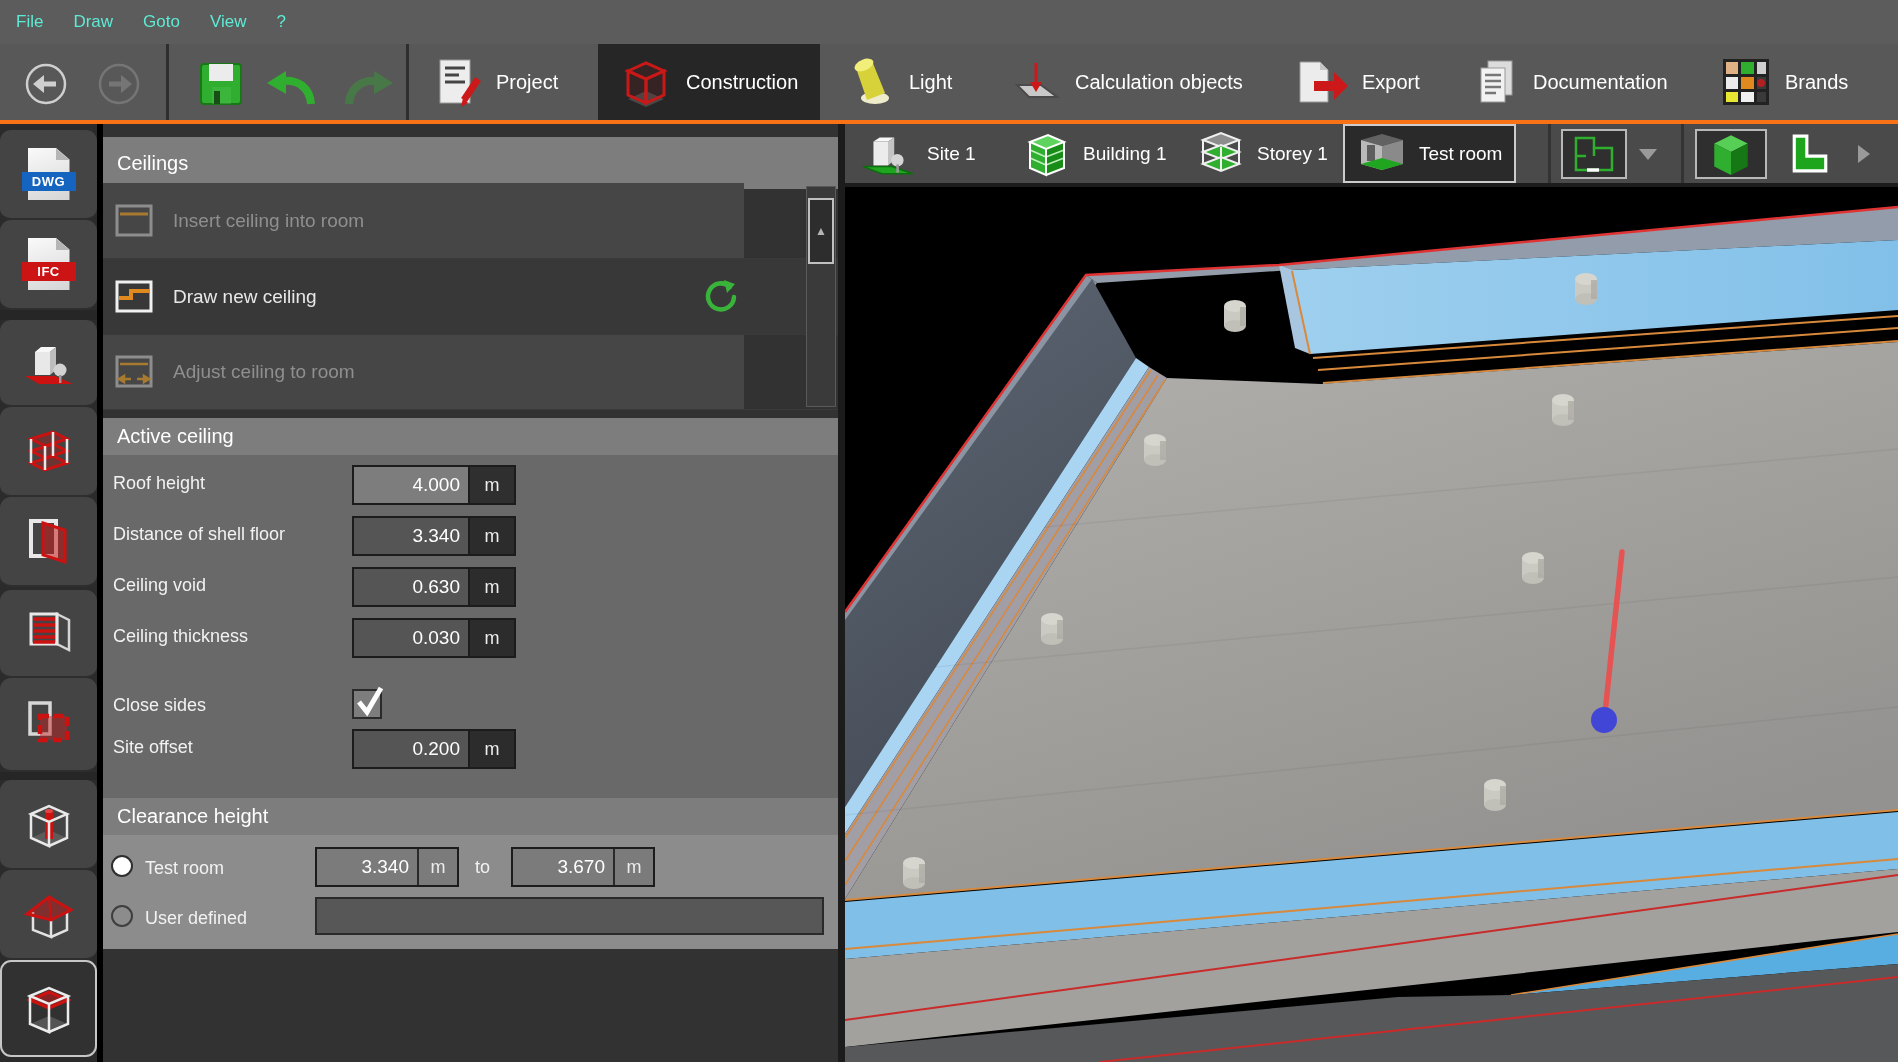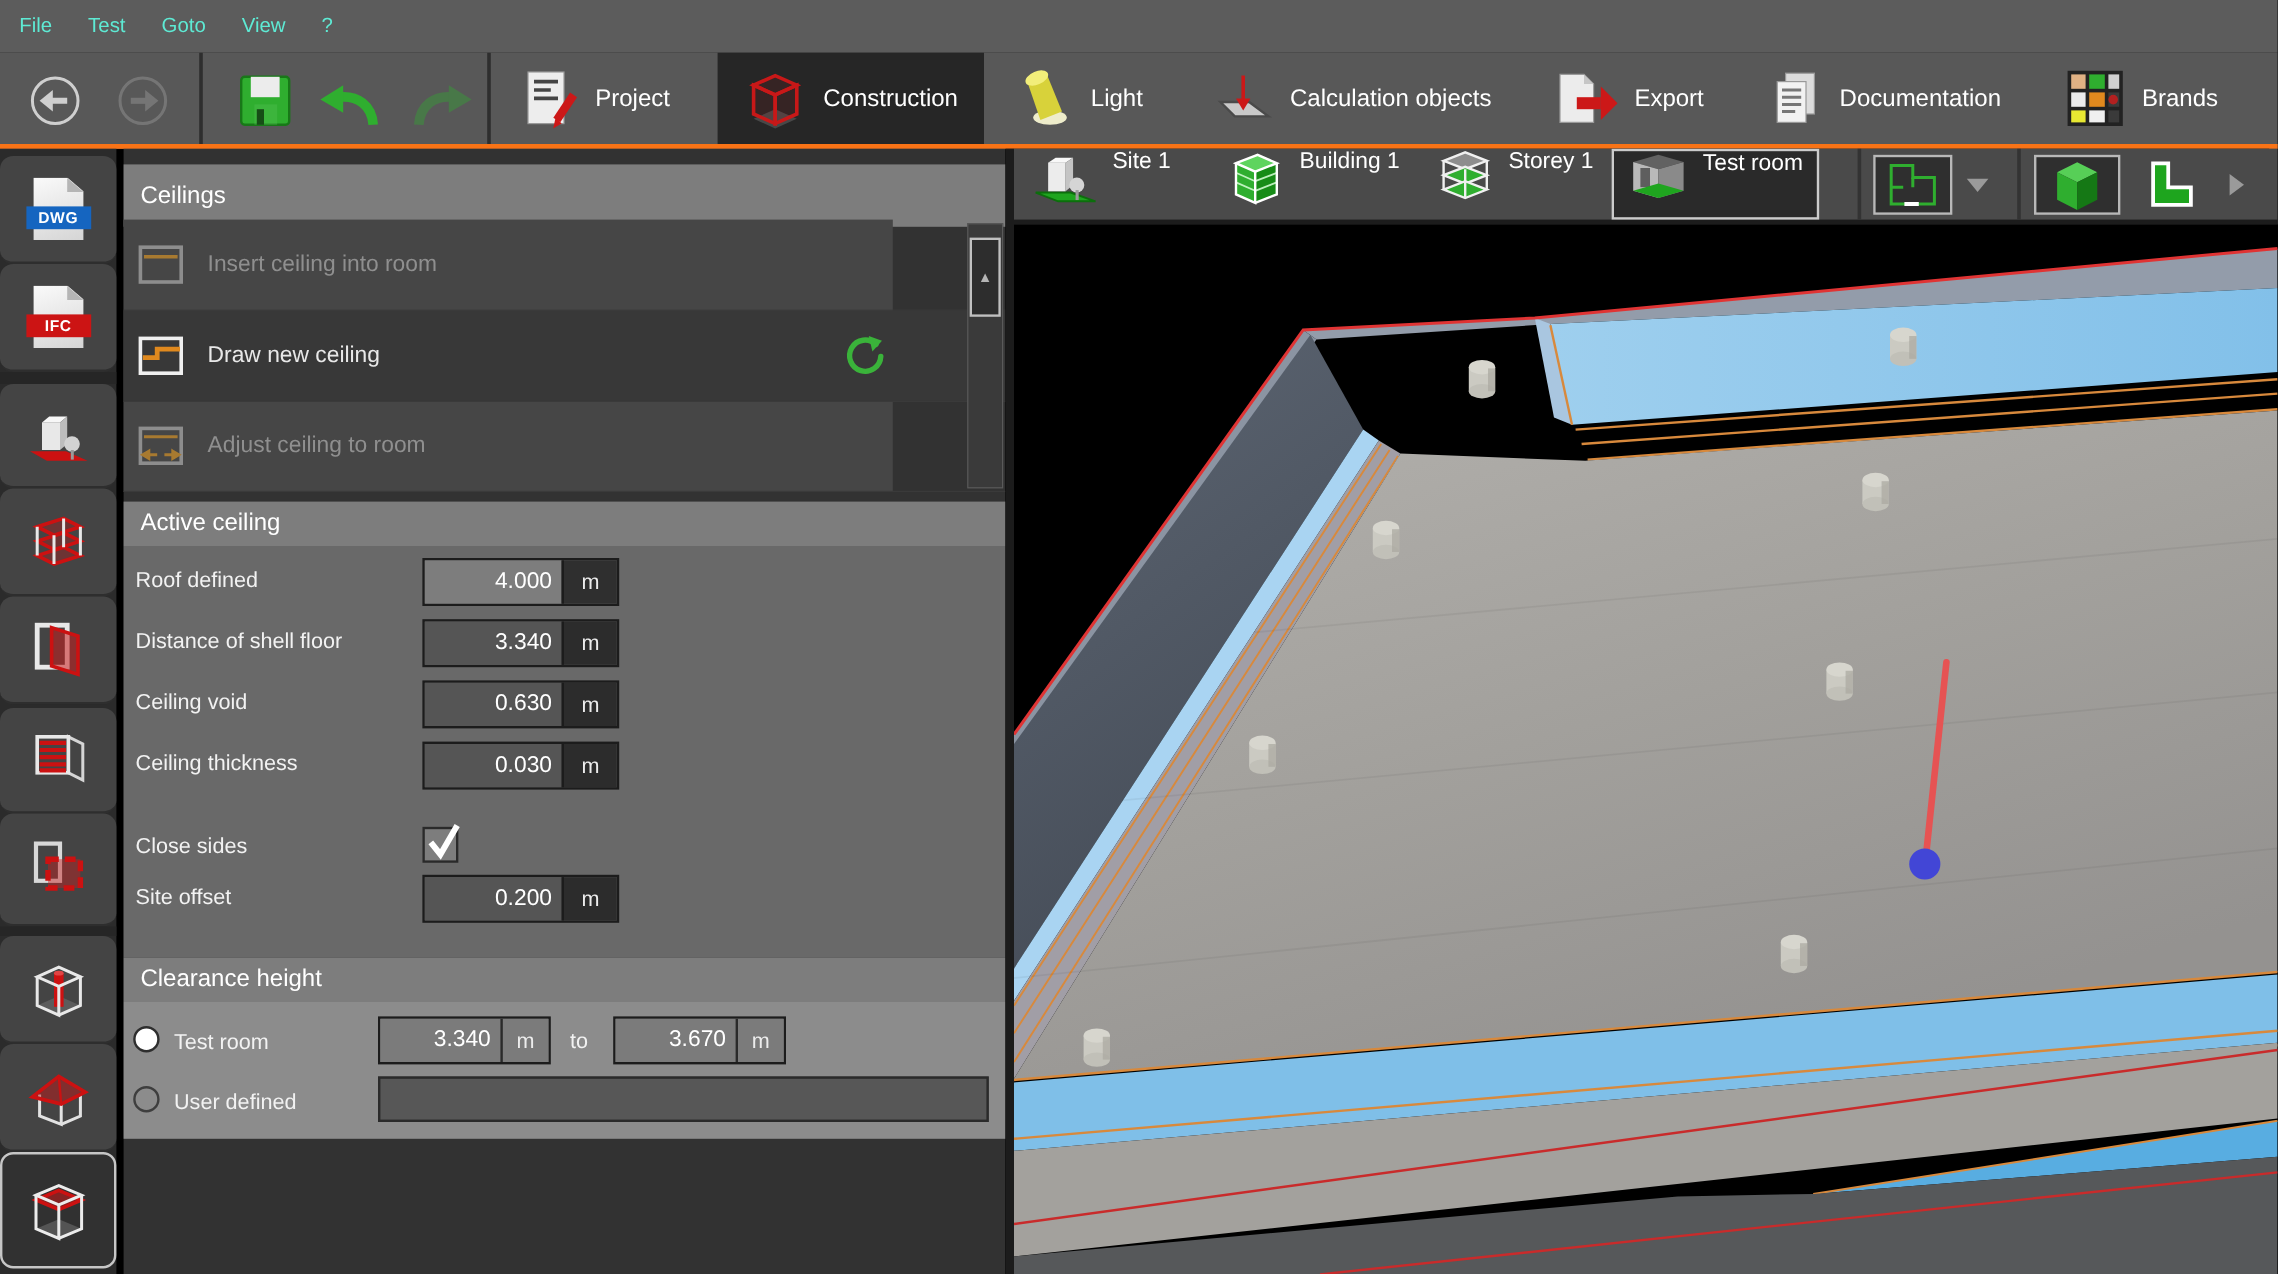--- a/index.html
+++ b/index.html
@@ -72,39 +72,39 @@
   .radio.off { background:#8c8c8c; border:2px solid #3e3e3e; }
   .toword { position:absolute; color:#f2f2f2; font-size:18px; }
   .uinput { position:absolute; width:509px; height:38px; background:#575757; border:2px solid #2a2a2a;
     color:#fff; font-size:18px; padding:0 8px; outline:none; }
 
   
   #viewport { position:absolute; left:845px; top:124px; width:1053px; height:938px; background:#000;
     border-left:7px solid #1c1c1c; margin-left:-7px; }
   #crumbbar { position:absolute; left:0; top:0; width:1053px; height:63px; background:#4a4a4a;
     border-bottom:4px solid #1c1c1c; }
-  .crumb { position:absolute; top:0; height:59px; display:flex; gap:12px;
+  .crumb { position:absolute; top:0; height:59px; display:flex; align-items:center; gap:12px;
     color:#fff; font-size:19px; cursor:pointer; }
   .crumb.selected { background:#2a2a2a; border:2px solid #cccccc; padding:0 12px; }
   .vsep { position:absolute; top:0; width:3px; height:59px; background:#333333; }
   .vbtn { position:absolute; top:5px; height:50px; display:flex; align-items:center;
     justify-content:center; cursor:pointer; }
   .vbtn.boxed { background:#2f2f2f; border:2px solid #b8b8b8; }
   .caret-down { width:0; height:0; border-left:9px solid transparent; border-right:9px solid transparent;
     border-top:11px solid #9a9a9a; }
   .arrow-right { width:0; height:0; border-top:9px solid transparent; border-bottom:9px solid transparent;
     border-left:12px solid #9a9a9a; }
   #scene { position:absolute; left:0; top:63px; width:1053px; height:875px; cursor:crosshair; }
 </style>
 </head>
 <body>
 
 <div id="menubar">
   <span class="mitem">File</span>
-  <span class="mitem">Test</span>
+  <span class="mitem">Draw</span>
   <span class="mitem">Goto</span>
   <span class="mitem">View</span>
   <span class="mitem">?</span>
 </div>
 
 <div id="toolbar">
   <svg class="circbtn" style="left:24px" viewBox="0 0 44 44">
     <circle cx="22" cy="22" r="19" fill="none" stroke="#cfcfcf" stroke-width="2.5"></circle>
     <line x1="32" y1="22" x2="16" y2="22" stroke="#cfcfcf" stroke-width="5"></line>
     <polygon points="20,13 9,22 20,31" fill="#cfcfcf"></polygon>
@@ -362,21 +362,21 @@
     <div class="sbar">
       <div class="sbup">▲</div>
     </div>
   </div>
 
   <div class="phead" style="top:294px; height:37px">
     <span>Active ceiling</span>
   </div>
 
   <div id="activebody">
-    <span class="flabel" style="left:10px; top:18px">Roof defined</span>
+    <span class="flabel" style="left:10px; top:18px">Roof height</span>
     <div class="fld ro" style="left:249px; top:10px">
       <div class="val">4.000</div>
       <div class="unit">m</div>
     </div>
 
     <span class="flabel" style="left:10px; top:69px">Distance of shell floor</span>
     <div class="fld" style="left:249px; top:61px">
       <div class="val">3.340</div>
       <div class="unit">m</div>
     </div>

